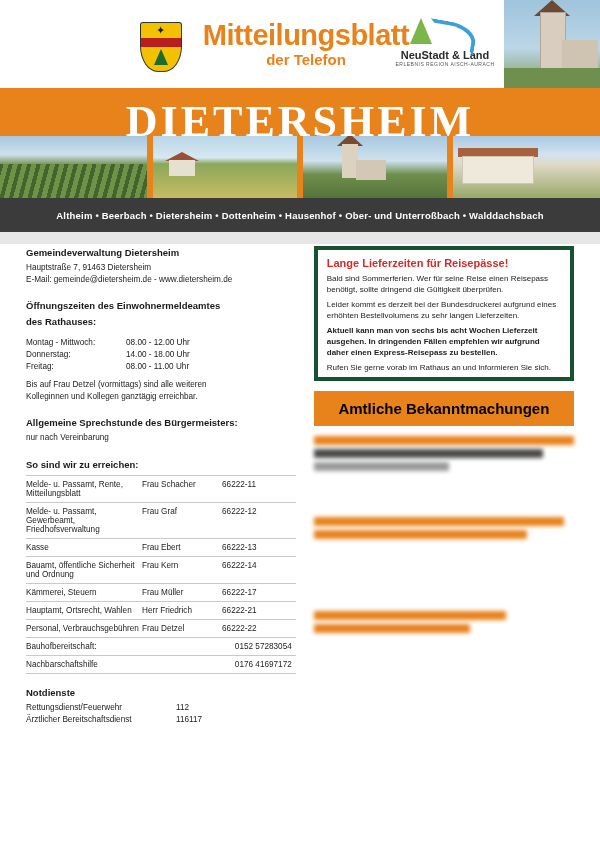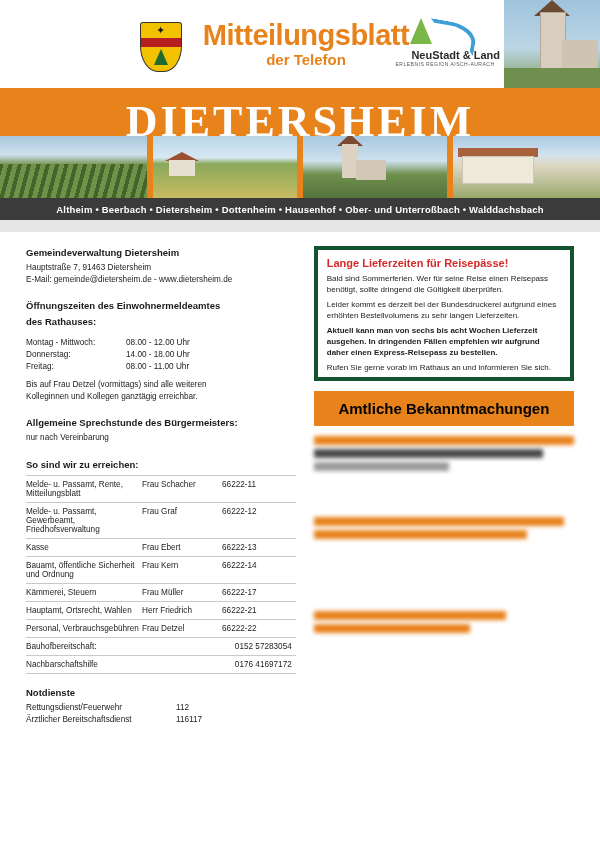--- a/index.html
+++ b/index.html
@@ -116,21 +116,21 @@
     position: absolute;
     left: 38px; top: 4px;
     width: 40px; height: 22px;
     border: 4px solid #3c9fd6;
     border-left-color: transparent;
     border-bottom-color: transparent;
     border-radius: 0 60% 0 0;
     transform: rotate(10deg);
   }
   .nsl-text {
-    text-align: right;
+    text-align: center;
     font-size: 11px;
     font-weight: bold;
     color: #2a2a2a;
     line-height: 12px;
     margin-top: 1px;
   }
   .nsl-sub {
     text-align: center;
     font-size: 5px;
     color: #555;
@@ -273,21 +273,21 @@
   .banner-divider {
     position: absolute;
     top: 46px;
     height: 66px;
     width: 6px;
     background: #e8821b;
     z-index: 3;
   }
 
   .villages {
-    height: 22px;
+    height: 34px;
     background: #3b3b3b;
     color: #ffffff;
     font-size: 9.5px;
     font-weight: bold;
     display: flex;
     align-items: center;
     justify-content: center;
     letter-spacing: 0.2px;
   }
   .gray-gap {

